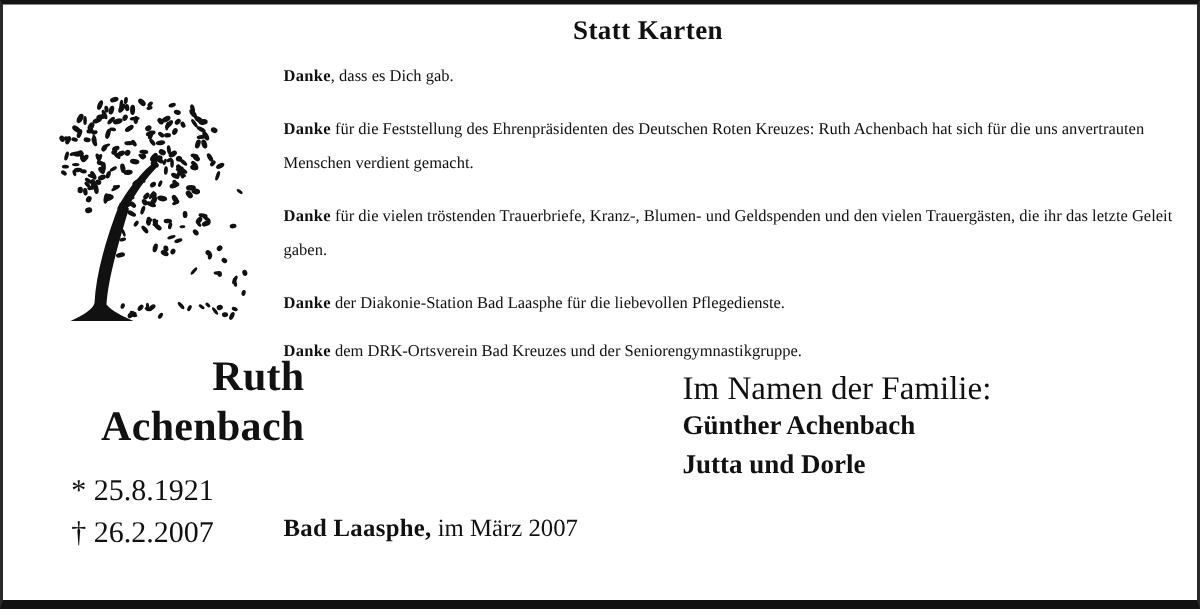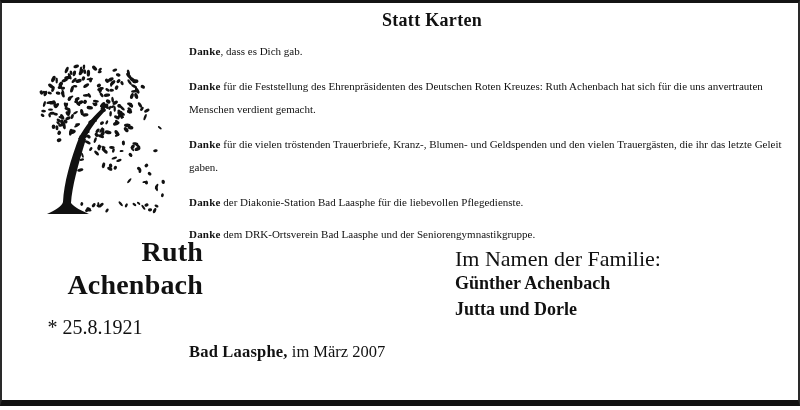--- a/index.html
+++ b/index.html
@@ -311,29 +311,30 @@
           </g>
         </svg>
       </span>
     </div>
     <div class="deceased-name">
       <div>Ruth</div>
       <div>Achenbach</div>
     </div>
     <div class="dates">
       <div>* 25.8.1921</div>
+      <div>† 26.2.2007</div>
     </div>
   </div>
 
   <div class="right-col">
     <p class="para"><b>Danke</b><span>, dass es Dich gab.</span></p>
     <p class="para"><b>Danke</b><span> für die Feststellung des Ehrenpräsidenten des Deutschen Roten Kreuzes: Ruth Achenbach hat sich für die uns anvertrauten Menschen verdient gemacht.</span></p>
     <p class="para"><b>Danke</b><span> für die vielen tröstenden Trauerbriefe, Kranz-, Blumen- und Geldspenden und den vielen Trauergästen, die ihr das letzte Geleit gaben.</span></p>
     <p class="para"><b>Danke</b><span> der Diakonie-Station Bad Laasphe für die liebevollen Pflegedienste.</span></p>
-    <p class="para p5"><b>Danke</b><span> dem DRK-Ortsverein Bad Laasphe und der Seniorengymnastikgruppe.</span></p>
+    <p class="para p5"><b>Danke</b><span> dem DRK-Ortsverein Bad Kreuzes und der Seniorengymnastikgruppe.</span></p>
 
     <div class="family">
       <div class="family-intro">Im Namen der Familie:</div>
       <div class="family-name">Günther Achenbach</div>
       <div class="family-name">Jutta und Dorle</div>
     </div>
 
     <div class="footer-line"><b>Bad Laasphe,</b><span> im März 2007</span></div>
   </div>
 

